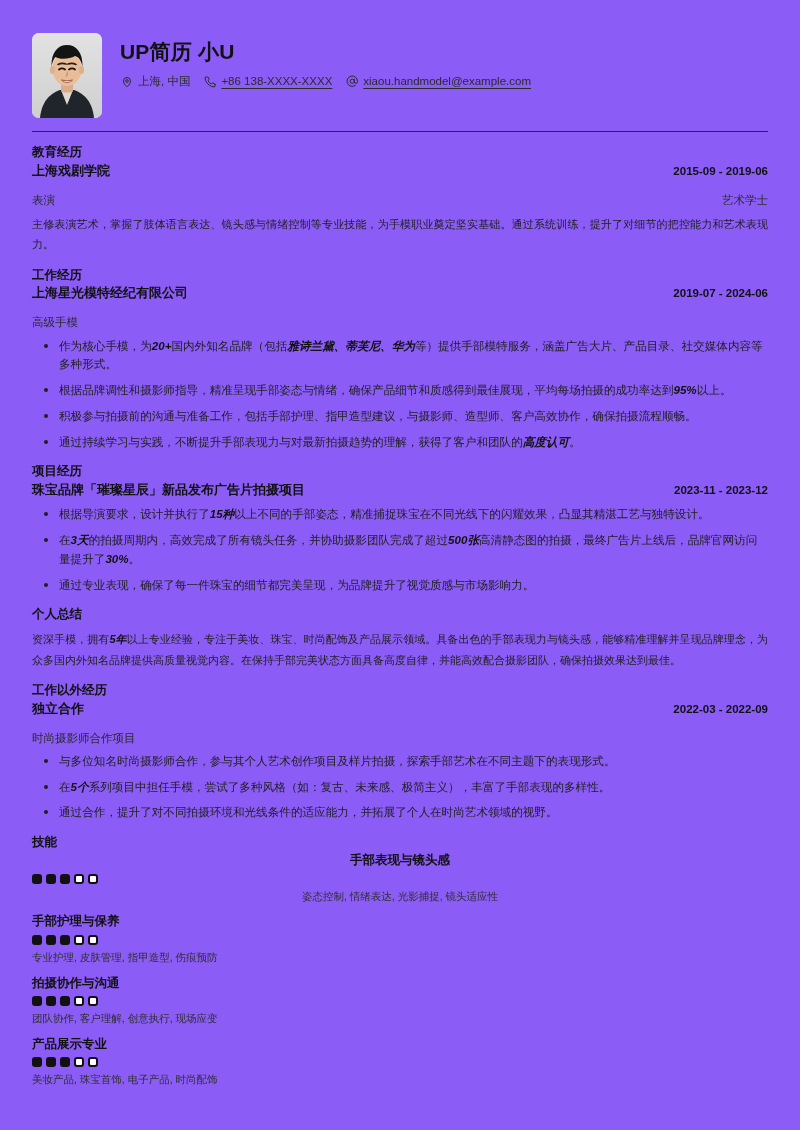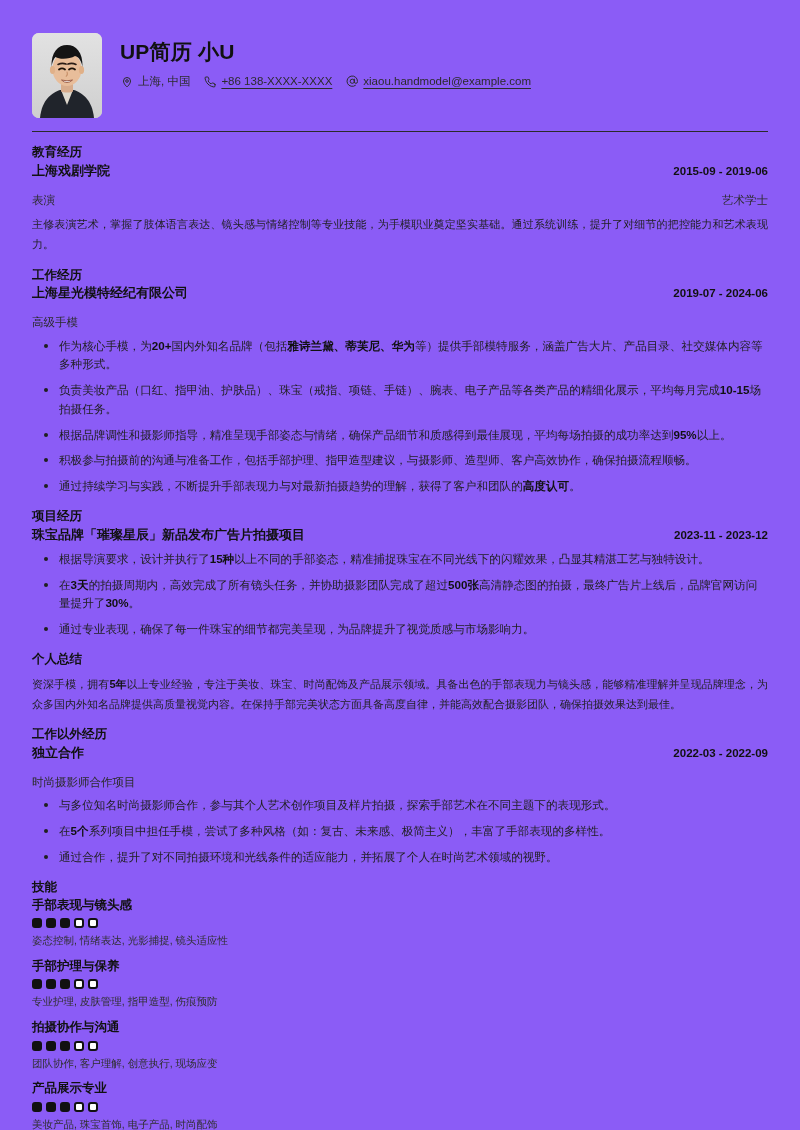--- a/index.html
+++ b/index.html
@@ -155,25 +155,25 @@
   ul.bullets > li::before {
     content: "";
     position: absolute;
     left: 12px;
     top: 7px;
     width: 4px;
     height: 4px;
     border-radius: 50%;
     background: #1f1f1f;
   }
-  b, strong { font-weight: 700; color:#111; }
+  b, strong { font-weight: 700; color:#111;font-style:italic; }
 
   
   .skill-block { margin-top: 9px; }
-  .skill-block:first-of-type { margin-top: 1px; }
+  .skill-block:first-of-type { margin-top: 1px; text-align: center; }
   .skill-name {
     font-size: 12.5px;
     font-weight: 700;
     color: #111111;
     line-height: 1.4;
     margin: 0 0 4px 0;
   }
   .dots {
     display: flex;
     align-items: center;
@@ -290,21 +290,20 @@
     <div class="section-title">工作经历</div>
     <div class="entry-head">
       <span class="entry-org">上海星光模特经纪有限公司</span>
       <span class="entry-date">2019-07 - 2024-06</span>
     </div>
     <div class="entry-sub">
       <span class="entry-role">高级手模</span>
     </div>
     <ul class="bullets">
         <li>作为核心手模，为<b>20+</b>国内外知名品牌（包括<b>雅诗兰黛、蒂芙尼、华为</b>等）提供手部模特服务，涵盖广告大片、产品目录、社交媒体内容等多种形式。</li>
-        <li>负责美妆产品（口红、指甲油、护肤品）、珠宝（戒指、项链、手链）、腕表、电子产品等各类产品的精细化展示，平均每月完成<b>10-15</b>场拍摄任务。</li>
         <li>根据品牌调性和摄影师指导，精准呈现手部姿态与情绪，确保产品细节和质感得到最佳展现，平均每场拍摄的成功率达到<b>95%</b>以上。</li>
         <li>积极参与拍摄前的沟通与准备工作，包括手部护理、指甲造型建议，与摄影师、造型师、客户高效协作，确保拍摄流程顺畅。</li>
         <li>通过持续学习与实践，不断提升手部表现力与对最新拍摄趋势的理解，获得了客户和团队的<b>高度认可</b>。</li>
       </ul>
   </div>
 
   <div class="section">
     <div class="section-title">项目经历</div>
     <div class="entry-head">
       <span class="entry-org">珠宝品牌「璀璨星辰」新品发布广告片拍摄项目</span>

